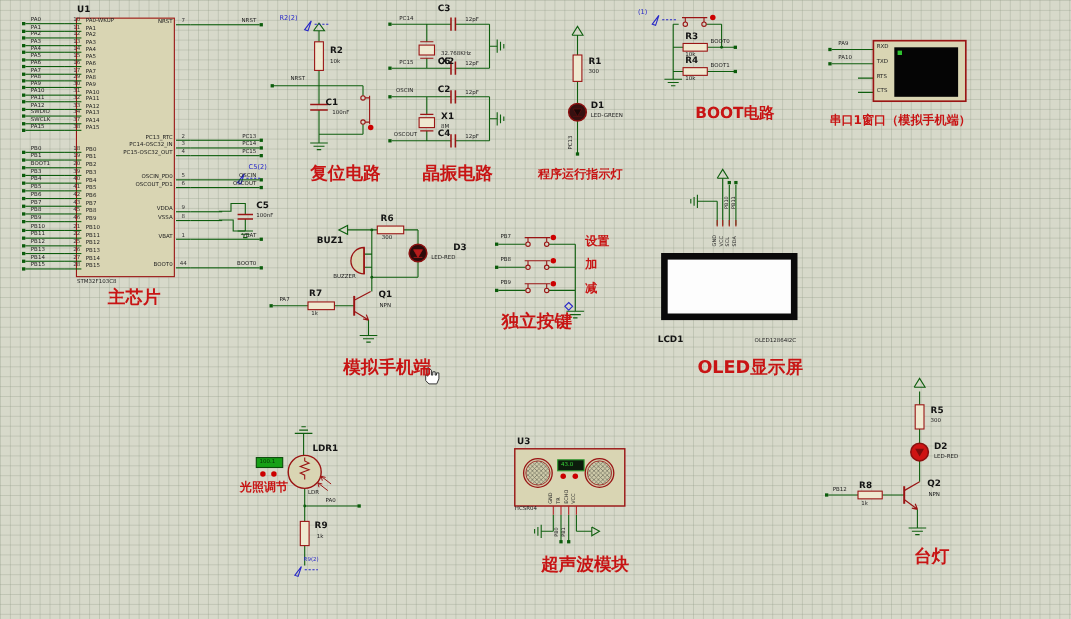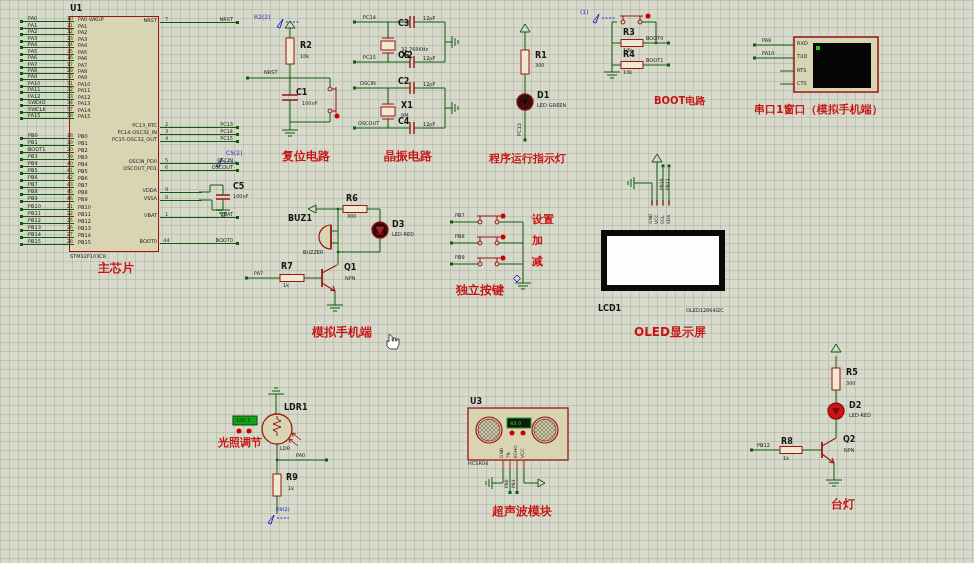--- a/index.html
+++ b/index.html
@@ -8,21 +8,21 @@
     background-image:linear-gradient(to right, rgba(140,150,130,.30) 1px, transparent 1px),
                      linear-gradient(to bottom, rgba(140,150,130,.30) 1px, transparent 1px);
     background-size:9px 9px;
     font-family:"DejaVu Sans", sans-serif;}
   svg.overlay{position:absolute;left:0;top:0;}
   .lbl{position:absolute;white-space:nowrap;line-height:1;}
   .ref{position:absolute;font-size:8px;font-weight:bold;color:#141414;white-space:nowrap;line-height:1;}
   .val{position:absolute;font-size:5px;color:#222;white-space:nowrap;line-height:1;}
   .net{position:absolute;font-size:5px;color:#222;white-space:nowrap;line-height:1;}
   .blue{position:absolute;font-size:6px;color:#2828c8;white-space:nowrap;line-height:1;}
-  .cn{position:absolute;color:#c81414;font-weight:bold;font-size:12px;white-space:nowrap;line-height:1;}
+  .cn{position:absolute;color:#c81414;font-weight:bold;font-size:16px;white-space:nowrap;line-height:1;}
   .vlbl{position:absolute;font-size:4.5px;color:#222;transform:rotate(-90deg);transform-origin:0 0;white-space:nowrap;line-height:1;}
   .chip-body{position:absolute;left:69px;top:16px;width:90px;height:236px;background:#d9d5b3;border:1px solid #9a1414;box-sizing:border-box;}
   .rows{position:absolute;display:flex;flex-direction:column;}
   .pinrow{height:6.45px;display:flex;align-items:flex-end;}
   .rows.pb .pinrow{height:7.05px;}
   .lterm{width:3px;height:3px;background:#0c5c0c;margin-bottom:-1px;}
   .lnet{width:31px;font-size:5px;color:#222;border-bottom:1px solid #0c5c0c;padding-left:5px;line-height:6px;white-space:nowrap;}
   .lnum{width:14px;font-size:5px;color:#333;border-bottom:1px solid #0c5c0c;text-align:right;padding-right:1px;line-height:6px;}
   .lname{width:44px;font-size:5px;color:#222;padding-left:4px;line-height:6px;white-space:nowrap;}
   .rrow{position:absolute;left:92px;height:7px;display:flex;align-items:flex-end;}
@@ -549,21 +549,21 @@
 
 <span class="blue" style="left:254px;top:14px">R2(2)</span>
 <span class="ref" style="left:300px;top:42px">R2</span>
 <span class="val" style="left:300px;top:54px">10k</span>
 <span class="net" style="left:264px;top:70px">NRST</span>
 <span class="ref" style="left:296px;top:89px">C1</span>
 <span class="val" style="left:302px;top:101px">100nF</span>
 <span class="cn" style="left:282px;top:150px">复位电路</span>
 
 <span class="net" style="left:363px;top:15px">PC14</span>
-<span class="ref" style="left:398px;top:20px">C3</span>
+<span class="ref" style="left:398px;top:4px">C3</span>
 <span class="val" style="left:423px;top:16px">12pF</span>
 <span class="ref" style="left:401px;top:52px">X2</span>
 <span class="val" style="left:401px;top:47px">32.768KHz</span>
 <span class="net" style="left:363px;top:55px">PC15</span>
 <span class="ref" style="left:398px;top:52px">C6</span>
 <span class="val" style="left:423px;top:56px">12pF</span>
 <span class="net" style="left:360px;top:81px">OSCIN</span>
 <span class="ref" style="left:398px;top:78px">C2</span>
 <span class="val" style="left:423px;top:82px">12pF</span>
 <span class="ref" style="left:401px;top:102px">X1</span>
@@ -580,38 +580,38 @@
 <span class="vlbl" style="left:517px;top:136px;font-size:5px">PC13</span>
 <span class="cn" style="left:489px;top:153px;font-size:11px">程序运行指示灯</span>
 
 <span class="blue" style="left:580px;top:9px">(1)</span>
 <span class="ref" style="left:623px;top:29px">R3</span>
 <span class="val" style="left:623px;top:48px">10k</span>
 <span class="net" style="left:646px;top:36px">BOOT0</span>
 <span class="ref" style="left:623px;top:51px">R4</span>
 <span class="val" style="left:623px;top:70px">10k</span>
 <span class="net" style="left:646px;top:58px">BOOT1</span>
-<span class="cn" style="left:654px;top:96px;font-size:10px">BOOT电路</span>
+<span class="cn" style="left:632px;top:96px;font-size:14px">BOOT电路</span>
 
 <span class="net" style="left:762px;top:38px">PA9</span>
 <span class="net" style="left:762px;top:51px">PA10</span>
 <div class="col" style="left:797px;top:41px">
 
 <span class="spin">RXD</span>
       <span class="spin">TXD</span>
       <span class="spin">RTS</span>
       <span class="spin">CTS</span>
     </div>
 <span class="cn" style="left:754px;top:104px;font-size:11px">串口1窗口（模拟手机端）</span>
 
 <span class="ref" style="left:288px;top:215px">BUZ1</span>
 <span class="val" style="left:303px;top:250px">BUZZER</span>
 <span class="ref" style="left:346px;top:195px">R6</span>
 <span class="val" style="left:347px;top:214px">300</span>
-<span class="ref" style="left:392px;top:221px">D3</span>
+<span class="ref" style="left:412px;top:221px">D3</span>
 <span class="val" style="left:392px;top:232px">LED-RED</span>
 <span class="ref" style="left:344px;top:264px">Q1</span>
 <span class="val" style="left:345px;top:276px">NPN</span>
 <span class="ref" style="left:281px;top:263px">R7</span>
 <span class="val" style="left:283px;top:283px">1k</span>
 <span class="net" style="left:254px;top:271px">PA7</span>
 <span class="cn" style="left:312px;top:326px">模拟手机端</span>
 
 <div class="col" style="left:455px;top:213px">
 

